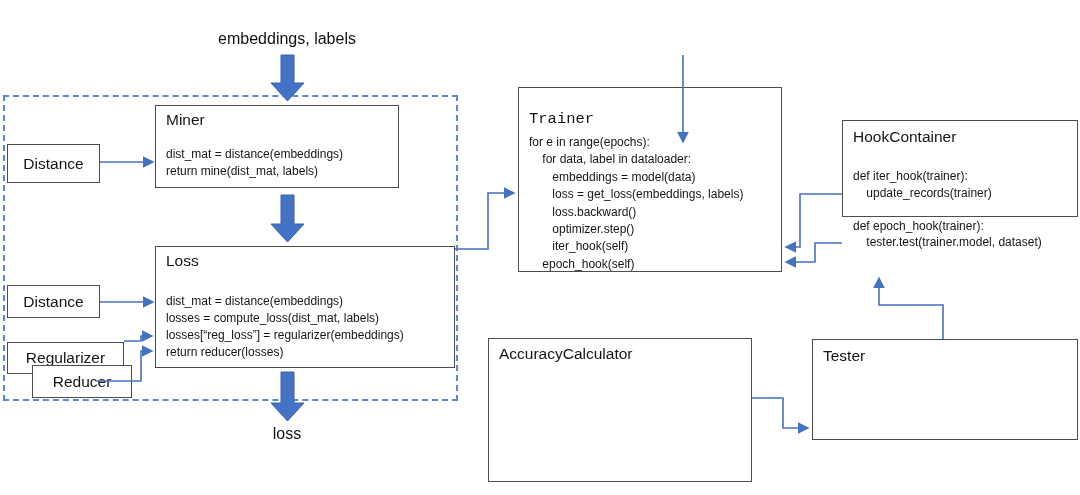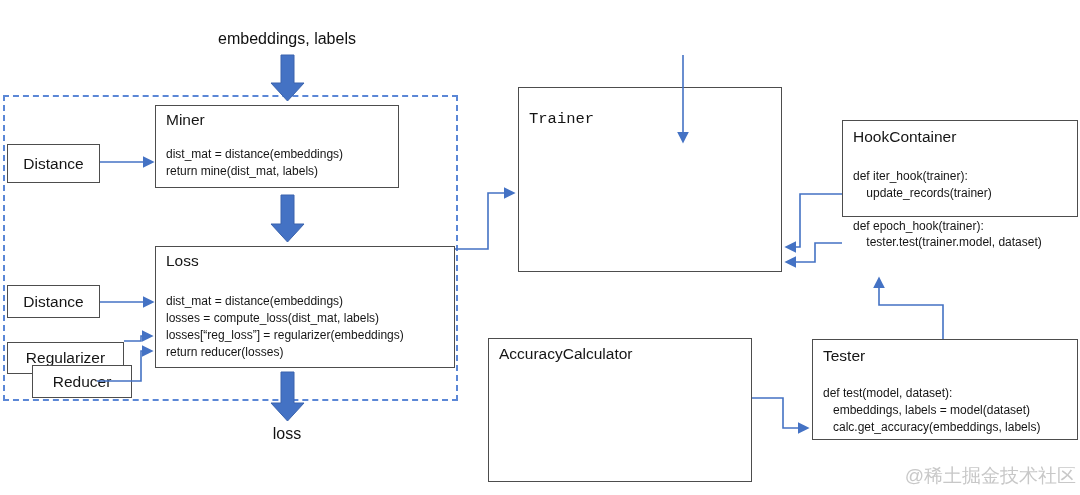--- a/index.html
+++ b/index.html
@@ -105,43 +105,47 @@
     <span>Regularizer</span>
   </div>
 
   <div class="abs pill" style="left:7px; top:365px; width:100px; height:33px;margin-left:25px;">
     <span>Reducer</span>
   </div>
 
 
   <div class="abs node" style="left:518px; top:87px; width:264px; height:185px;">
     <div class="node-title" style="top:22px;font-family:Liberation Mono, monospace;">Trainer</div>
+    <div class="code" style="top:46px; line-height:17.4px;">for e in range(epochs):
+    for data, label in dataloader:
+       embeddings = model(data)
+       loss = get_loss(embeddings, labels)
+       loss.backward()
+       optimizer.step()
+       iter_hook(self)
+    epoch_hook(self)</div>
   </div>
 
   <div class="abs node" style="left:842px; top:120px; width:236px; height:97px;">
     <div class="node-title" style="top:7px;">HookContainer</div>
     <div class="code" style="top:47px; line-height:16.6px;">def iter_hook(trainer):
     update_records(trainer)
 
 def epoch_hook(trainer):
     tester.test(trainer.model, dataset)</div>
   </div>
 
   <div class="abs node" style="left:488px; top:338px; width:264px; height:144px;">
     <div class="node-title" style="top:6px;">AccuracyCalculator</div>
   </div>
 
   <div class="abs node" style="left:812px; top:339px; width:266px; height:101px;">
     <div class="node-title" style="top:7px;">Tester</div>
-    <div class="code" style="top:45px;">def test(model, dataset):
-   embeddings, labels = model(dataset)
-   calc.get_accuracy(embeddings, labels)</div>
   </div>
 
-  <div class="abs watermark" style="right:4px; top:463px; width:300px;">@稀土掘金技术社区</div>
 
   <svg id="connector-layer" viewBox="0 0 1080 495" xmlns="http://www.w3.org/2000/svg">
     <defs>
       <marker id="ah" viewBox="0 0 10 10" refX="7" refY="5" markerWidth="7.5" markerHeight="7.5" orient="auto-start-reverse">
         <path d="M0,0 L10,5 L0,10 z" fill="#4472c4"></path>
       </marker>
     </defs>
 
     <polygon class="block-arrow" points="281,55 294,55 294,83 304,83 287.5,101 271,83 281,83"></polygon>
     <polygon class="block-arrow" points="281,195 294,195 294,224 304,224 287.5,242 271,224 281,224"></polygon>

